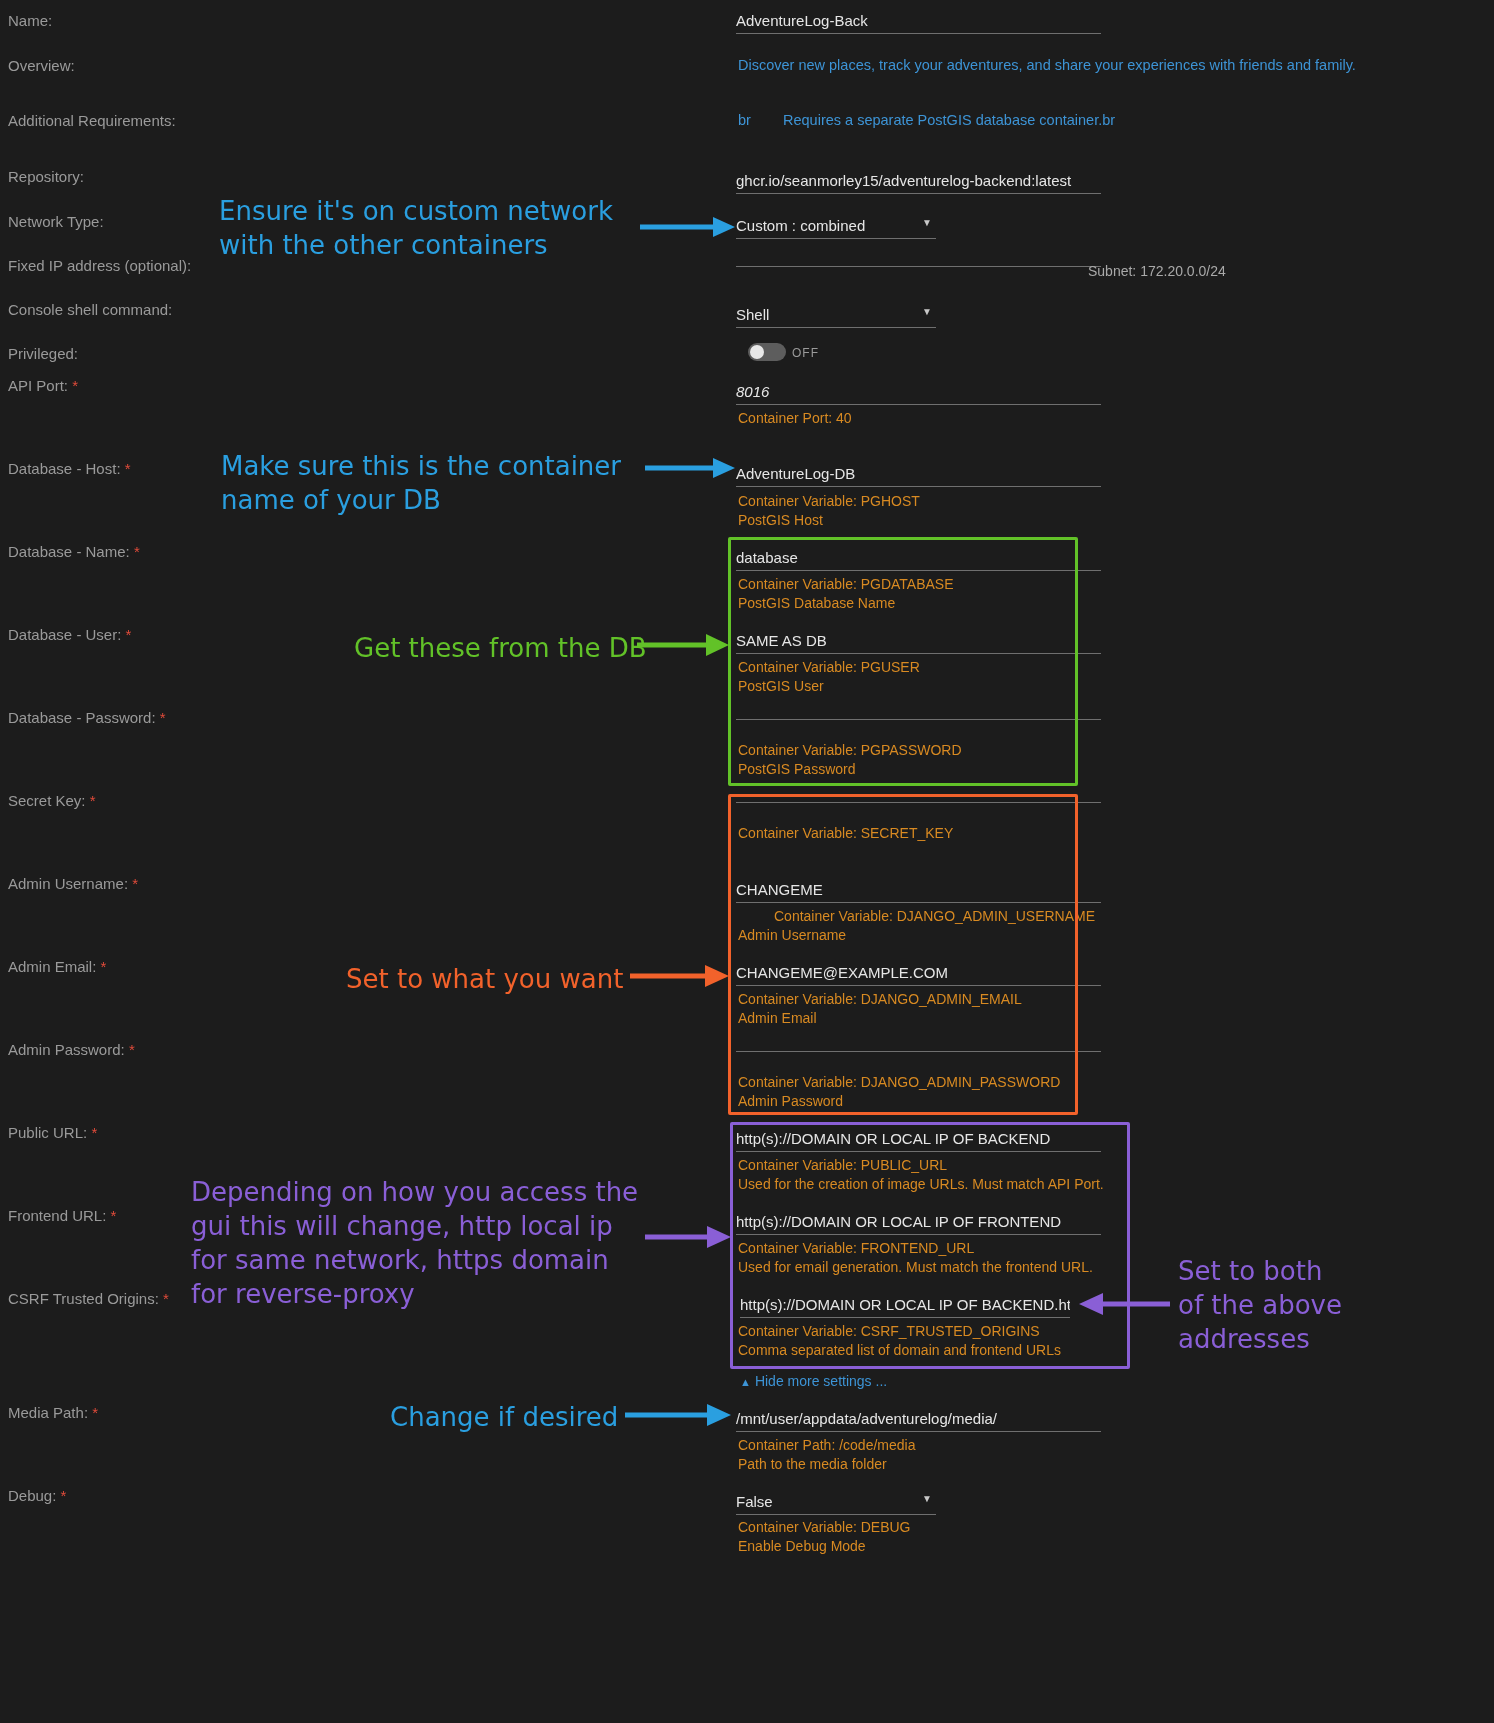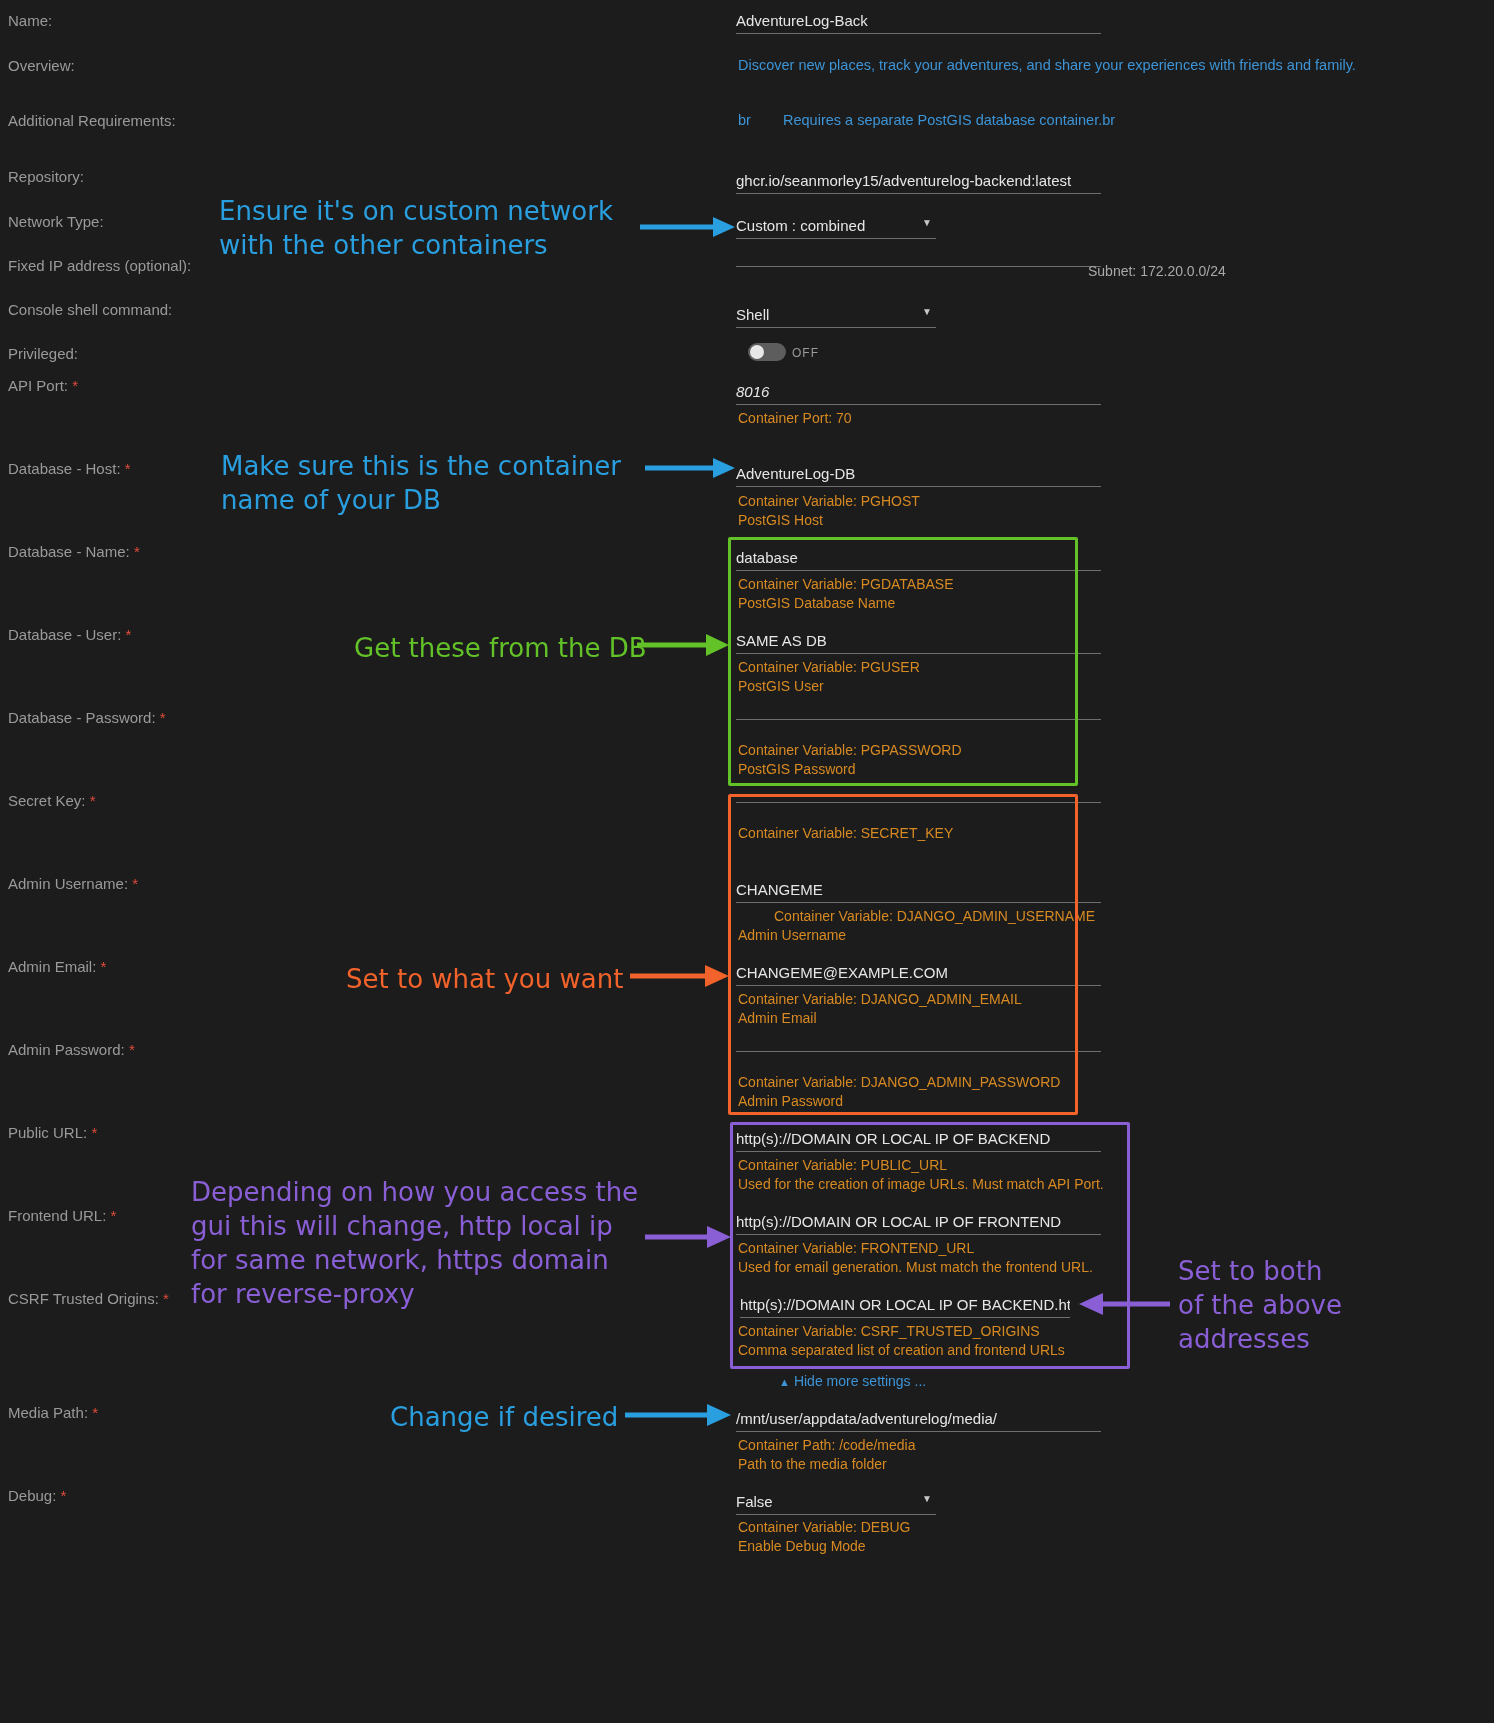--- a/index.html
+++ b/index.html
@@ -119,21 +119,20 @@
 
   svg.arrow {
     position: absolute;
     overflow: visible;
   }
   .hide-more {
     position: absolute;
     font-size: 14px;
     color: #3d94d6;
     white-space: nowrap;
-    margin-left: 39px;
   }
   .chev {
     font-size: 11px;
     margin-right: 4px;
   }
 </style>
 </head>
 <body>
 
 <div class="stage">
@@ -182,21 +181,21 @@
     <span class="caret">▼</span>
     <span>Shell</span>
   </div>
 
   <div class="toggle" style="left:748px; top:343px;">
     <div class="knob"></div>
   </div>
   <div class="toggle-label" style="left:792px; top:346px;">OFF</div>
 
   <div class="field" style="left:736px; top:383px;font-style:italic;">8016</div>
-  <div class="hint" style="left:738px; top:410px;">Container Port: 70</div>
+  <div class="hint" style="left:738px; top:410px;">Container Port: 40</div>
 
   <div class="field" style="left:736px; top:465px;">AdventureLog-DB</div>
   <div class="hint" style="left:738px; top:493px;">Container Variable: PGHOST</div>
   <div class="hint" style="left:738px; top:512px;">PostGIS Host</div>
 
   <div class="field" style="left:736px; top:549px;">database</div>
   <div class="hint" style="left:738px; top:576px;">Container Variable: PGDATABASE</div>
   <div class="hint" style="left:738px; top:595px;">PostGIS Database Name</div>
 
   <div class="field" style="left:736px; top:632px;">SAME AS DB</div>
@@ -225,21 +224,21 @@
   <div class="field" style="left:736px; top:1130px;">http(s)://DOMAIN OR LOCAL IP OF BACKEND</div>
   <div class="hint" style="left:738px; top:1157px;">Container Variable: PUBLIC_URL</div>
   <div class="hint" style="left:738px; top:1176px;">Used for the creation of image URLs. Must match API Port.</div>
 
   <div class="field" style="left:736px; top:1213px;">http(s)://DOMAIN OR LOCAL IP OF FRONTEND</div>
   <div class="hint" style="left:738px; top:1240px;">Container Variable: FRONTEND_URL</div>
   <div class="hint" style="left:738px; top:1259px;">Used for email generation. Must match the frontend URL.</div>
 
   <div class="field" style="left:740px; top:1296px; width:330px;">http(s)://DOMAIN OR LOCAL IP OF BACKEND.http(s</div>
   <div class="hint" style="left:738px; top:1323px;">Container Variable: CSRF_TRUSTED_ORIGINS</div>
-  <div class="hint" style="left:738px; top:1342px;">Comma separated list of creation and frontend URLs</div>
+  <div class="hint" style="left:738px; top:1342px;">Comma separated list of domain and frontend URLs</div>
 
   <div class="hide-more" style="left:740px; top:1373px;">
     <span class="chev">▲</span><span>Hide more settings ...</span>
   </div>
 
   <div class="field" style="left:736px; top:1410px;">/mnt/user/appdata/adventurelog/media/</div>
   <div class="hint" style="left:738px; top:1437px;">Container Path: /code/media</div>
   <div class="hint" style="left:738px; top:1456px;">Path to the media folder</div>
 
   <div class="select" style="left:736px; top:1493px;">

